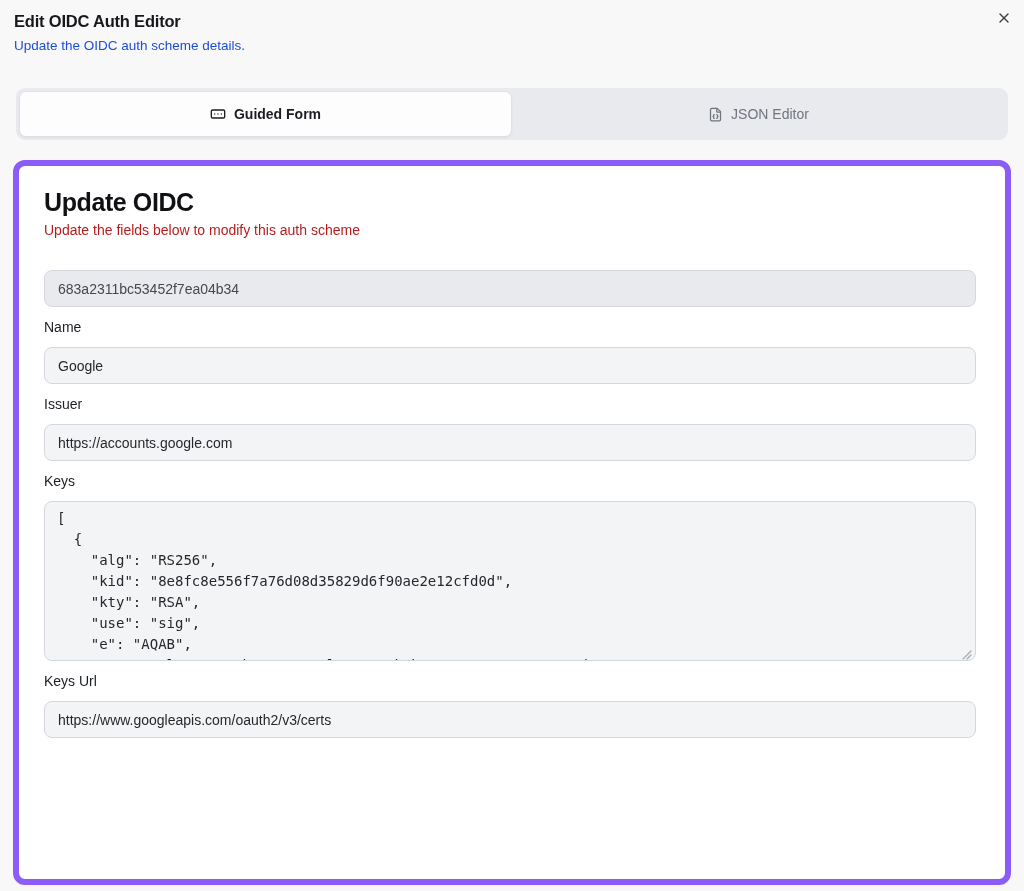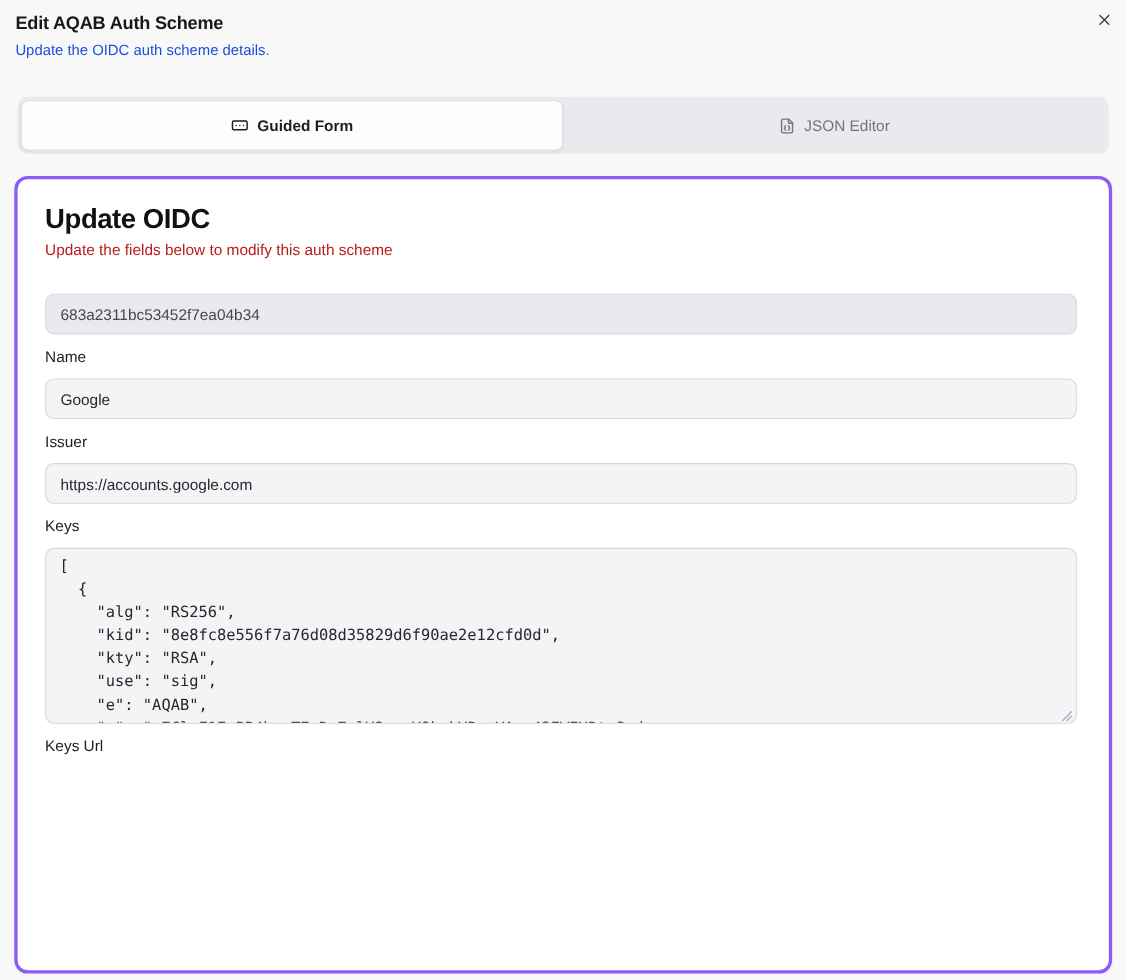--- a/index.html
+++ b/index.html
@@ -46,21 +46,21 @@
     font-weight: 600;
     box-shadow: 0 1px 2px rgba(16,18,24,.05);
   }
   .tab svg { flex: 0 0 auto; }
 
   
   .card {
     margin: 20px 13px 0 13px;
     height: 725px;
     background: #ffffff;
-    border: 3px solid #8b5cf6;
+    border: 6px solid #8b5cf6;
     border-radius: 12px;
     padding: 22px 29px 0 25px;
     overflow: hidden;
     box-shadow: 0 1px 2px rgba(16,18,24,.03);
   }
   .card-heading { font-size: 25px; font-weight: 700; color: #101114; letter-spacing: -0.4px; }
   .card-desc    { margin-top: 5px; font-size: 14px; color: #b91c1c; }
 
   .field { margin-top: 12px; }
   .field.first { margin-top: 32px; }
@@ -101,21 +101,21 @@
   }
   .resize-handle {
     position: absolute; right: 4px; bottom: 5px;
     width: 10px; height: 10px; pointer-events: none;
   }
 </style>
 </head>
 <body>
 
 <div class="dlg-header">
-  <div class="dlg-title">Edit AQAB Auth Scheme</div>
+  <div class="dlg-title">Edit OIDC Auth Editor</div>
   <div class="dlg-sub">Update the OIDC auth scheme details.</div>
   <button class="close-btn">
     <span style="display:flex">
       <svg width="16" height="16" viewBox="0 0 24 24" fill="none" stroke="currentColor" stroke-width="2" stroke-linecap="round" stroke-linejoin="round">
           <path d="M18 6 6 18"></path>
           <path d="m6 6 12 12"></path>
         </svg>
     </span>
   </button>
 </div>
@@ -178,15 +178,16 @@
         <svg width="10" height="10" viewBox="0 0 10 10" fill="none" stroke="#a7abb3" stroke-width="1.2" stroke-linecap="round">
             <path d="M9 1 1 9"></path>
             <path d="M9 5 5 9"></path>
           </svg>
       </span>
     </div>
   </div>
 
   <div class="field">
     <label class="field-label">Keys Url</label>
+    <input class="text-input" type="text" value="https://www.googleapis.com/oauth2/v3/certs" style="">
   </div>
 
 </div>
 
 </body></html>

